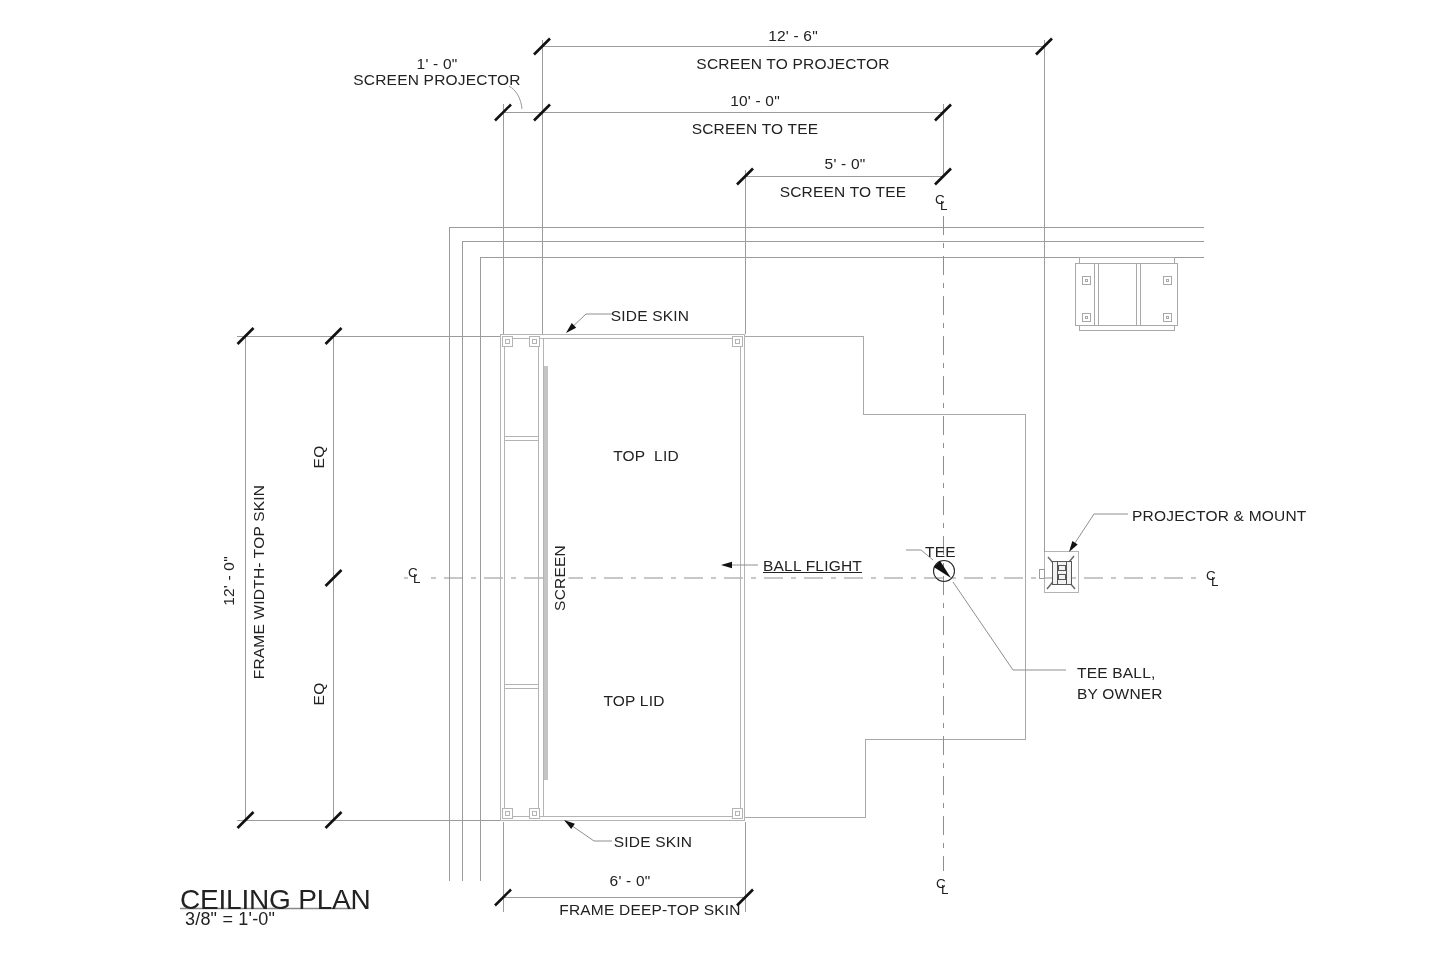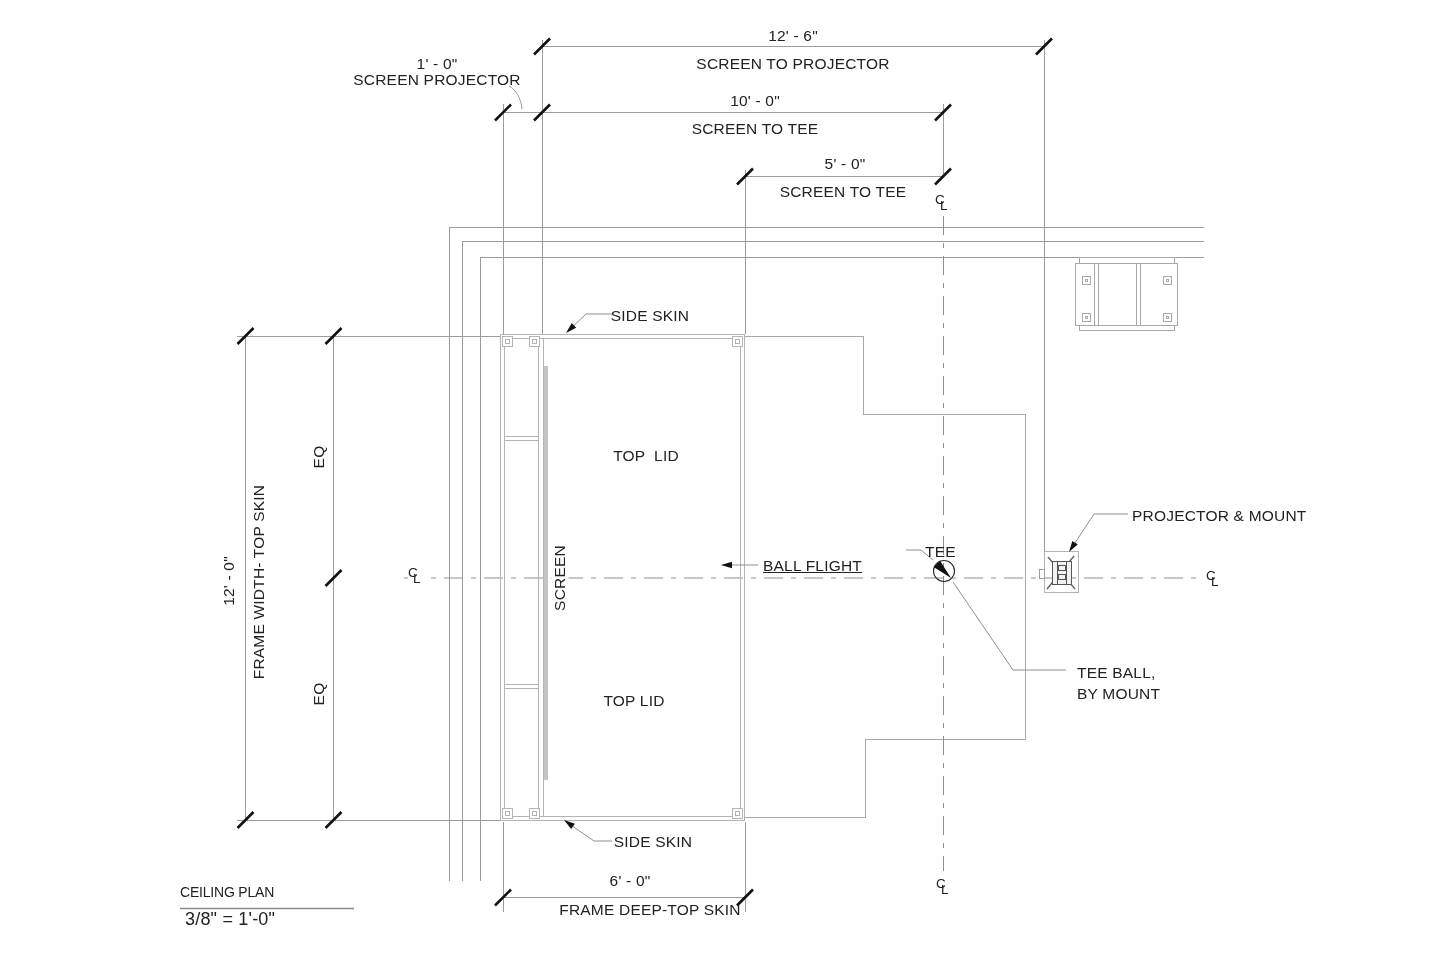--- a/index.html
+++ b/index.html
@@ -6,21 +6,21 @@
   #canvas{
     position:relative;width:1445px;height:963px;background:#ffffff;overflow:hidden;
     font-family:"Liberation Sans", sans-serif;color:#222;
   }
   #drawing-svg{position:absolute;left:0;top:0;}
   .lbl{position:absolute;white-space:pre;font-size:15.5px;line-height:1.1;color:#222;letter-spacing:.2px;}
   .cx{transform:translateX(-50%);}
   .rot{transform:translate(-50%,-50%) rotate(-90deg);transform-origin:center;}
   .bgw{background:#fff;padding:0 2px;}
   .two-line{line-height:21px;}
-  .title-text{font-size:14px;letter-spacing:-0.2px;}
+  .title-text{font-size:28px;letter-spacing:-0.2px;}
   .scale-text{font-size:18px;}
   .cl{position:absolute;width:17px;height:22px;background:#fff;}
   .cl span{position:absolute;font-size:13.5px;color:#222;}
   .cl .cl-c{left:0;top:0;}
   .cl .cl-l{left:5px;top:6px;}
 </style>
 </head>
 <body>
 
 <div id="canvas">
@@ -184,21 +184,21 @@
 
   <div class="lbl cx" style="left:646px;top:447px;">TOP  LID</div>
   <div class="lbl cx" style="left:634px;top:692px;">TOP LID</div>
 
   <div class="lbl rot bgw" style="left:560px;top:578px;">SCREEN</div>
 
   <div class="lbl" style="left:763px;top:557px;text-decoration:underline;">BALL FLIGHT</div>
   <div class="lbl" style="left:877px;top:543px;margin-left:48px;">TEE</div>
   <div class="lbl" style="left:1132px;top:507px;">PROJECTOR &amp; MOUNT</div>
 
-  <div class="lbl two-line" style="left:1077px;top:662px;"><span>TEE BALL,</span><br><span>BY MOUNT</span></div>
+  <div class="lbl two-line" style="left:1077px;top:662px;"><span>TEE BALL,</span><br><span>BY OWNER</span></div>
 
   <div class="cl" style="left:935px;top:192px;">
     <span class="cl-c">C</span>
       <span class="cl-l">L</span>
   </div>
   <div class="cl" style="left:936px;top:876px;">
     <span class="cl-c">C</span>
       <span class="cl-l">L</span>
   </div>
   <div class="cl" style="left:408px;top:565px;">

